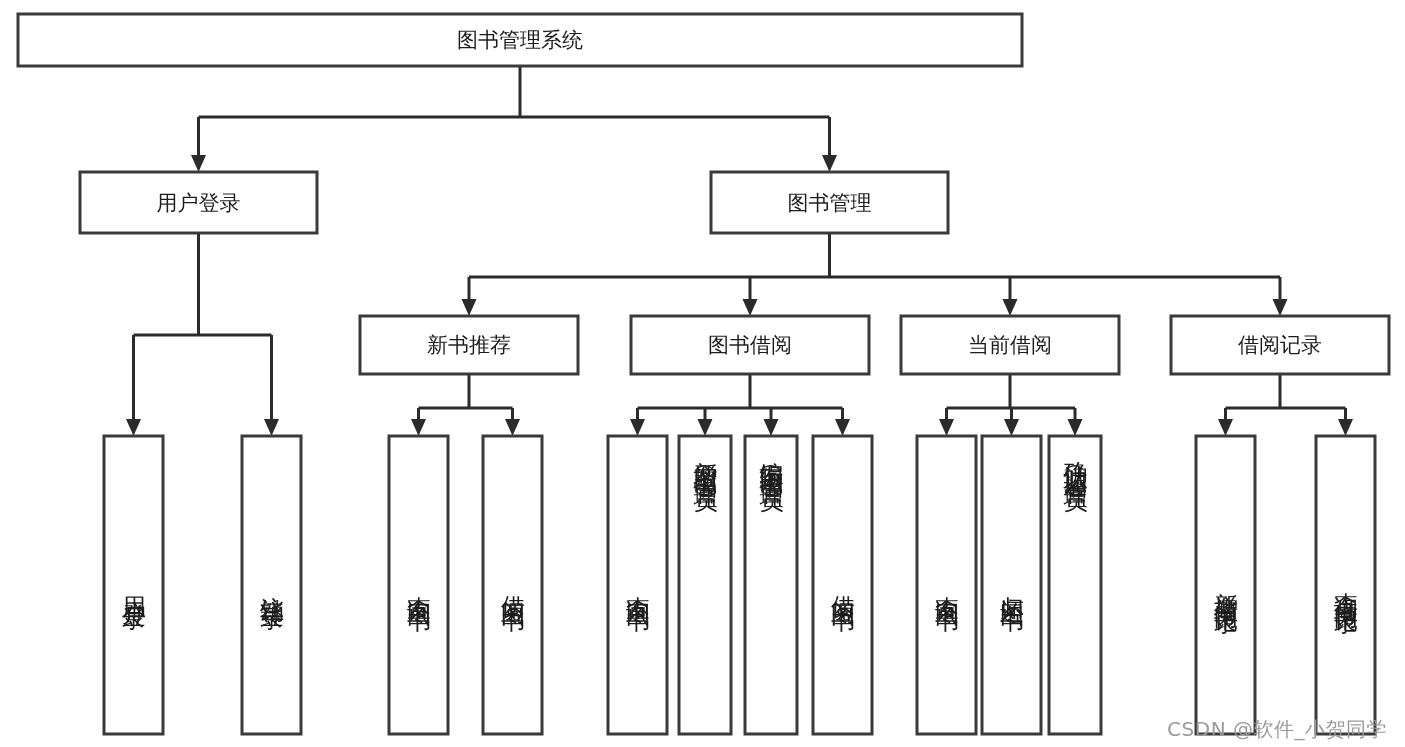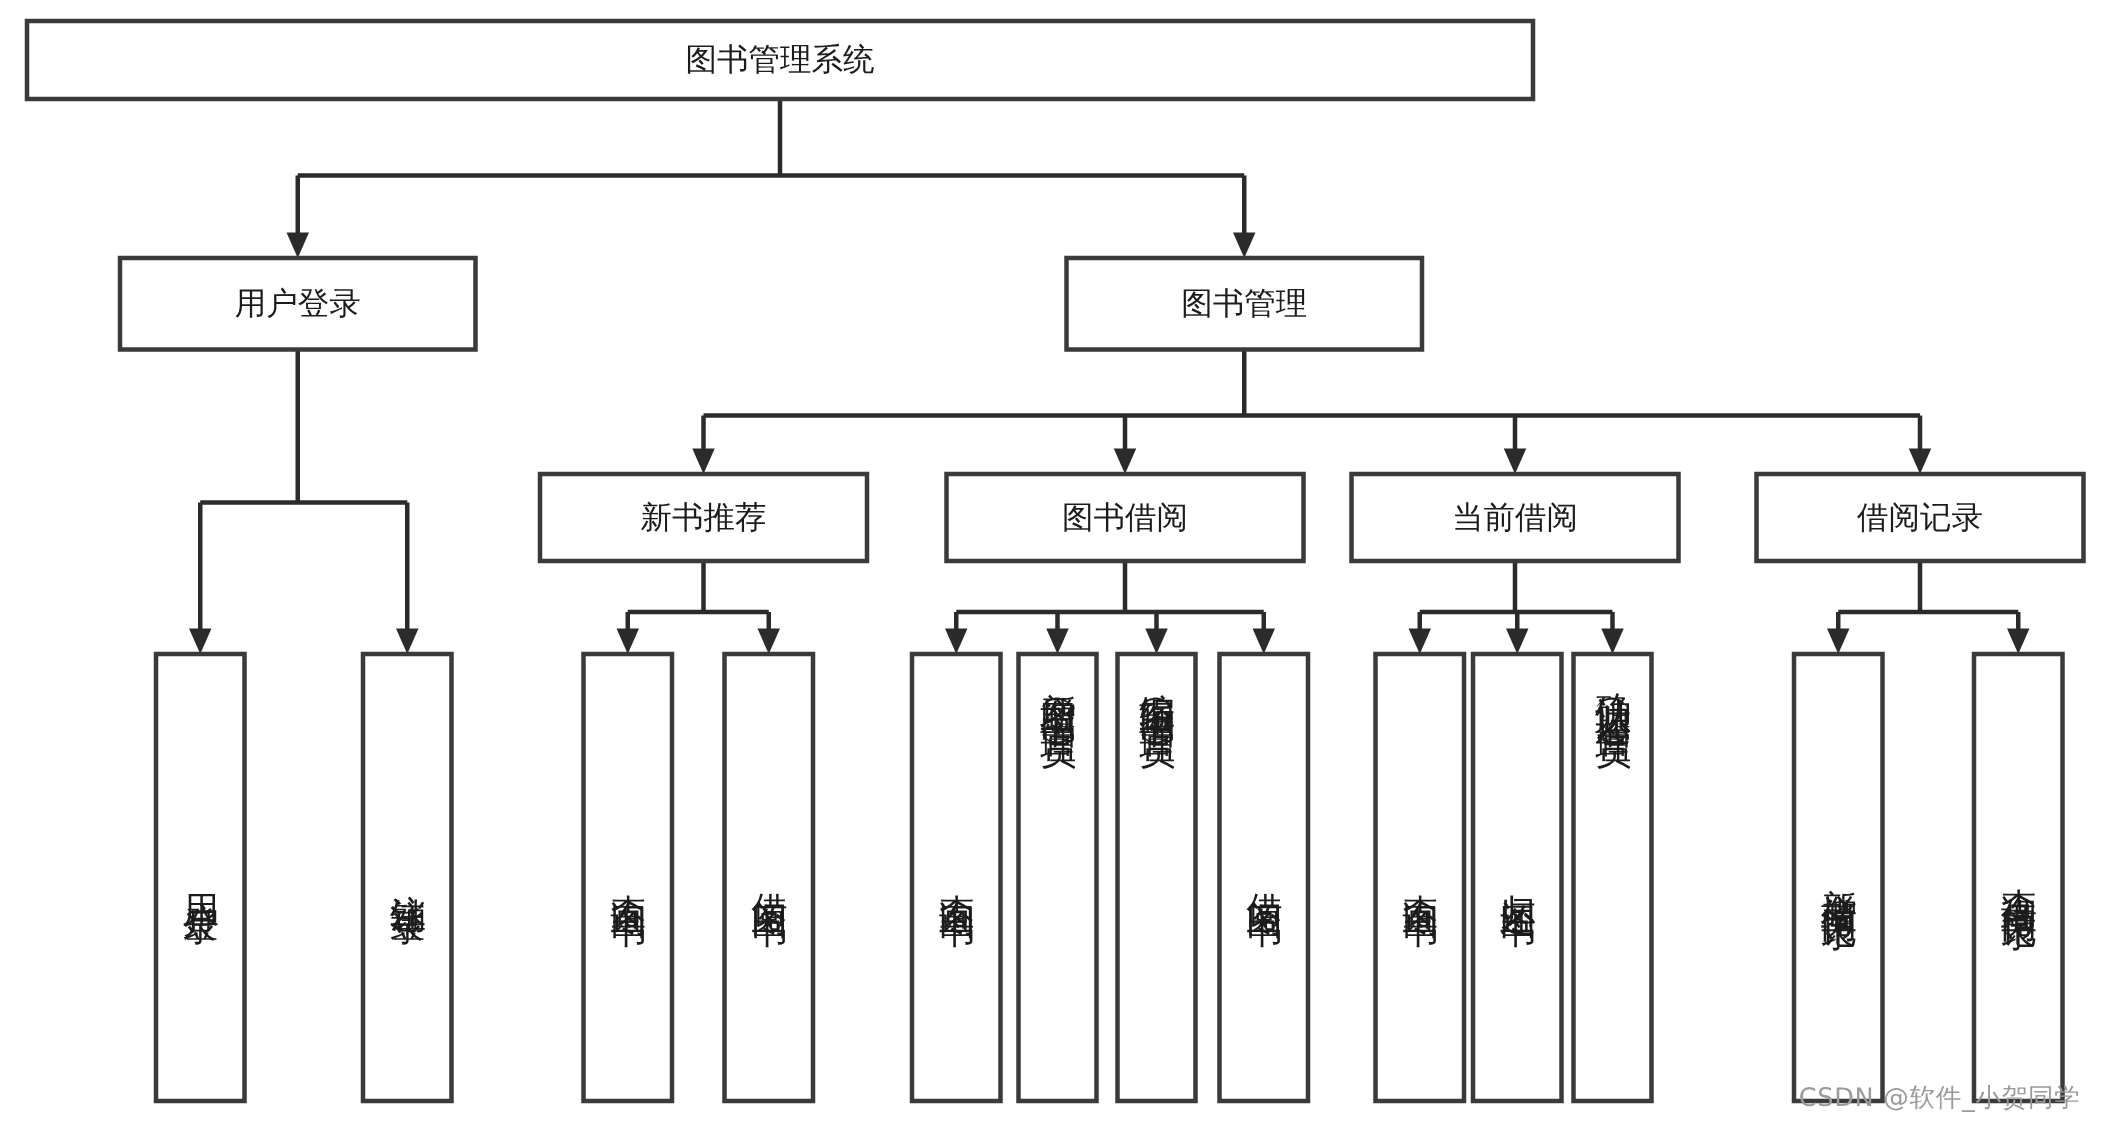--- a/index.html
+++ b/index.html
@@ -75,21 +75,21 @@
     line-height: 1.12;
     letter-spacing: 4px;
     color: #1c1c1c;
     white-space: nowrap;
   }
   .watermark {
     position: absolute;
     right: 18px;
     bottom: 4px;
     font-family: "DejaVu Sans", "Liberation Sans", sans-serif;
-    font-size: 17px;
+    font-size: 20px;
     color: #9a9a9a;
     letter-spacing: 0.5px;
     white-space: nowrap;
     pointer-events: none;
   }
 </style>
 </head>
 <body>
 
 <div id="diagram-root">

